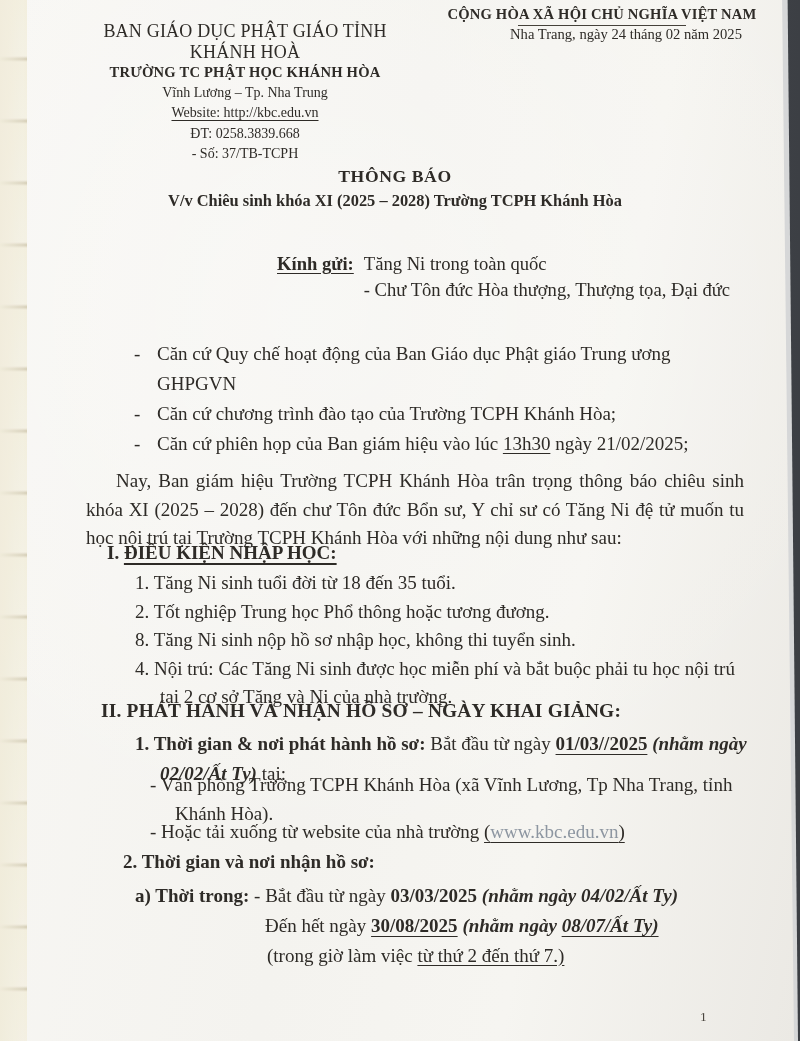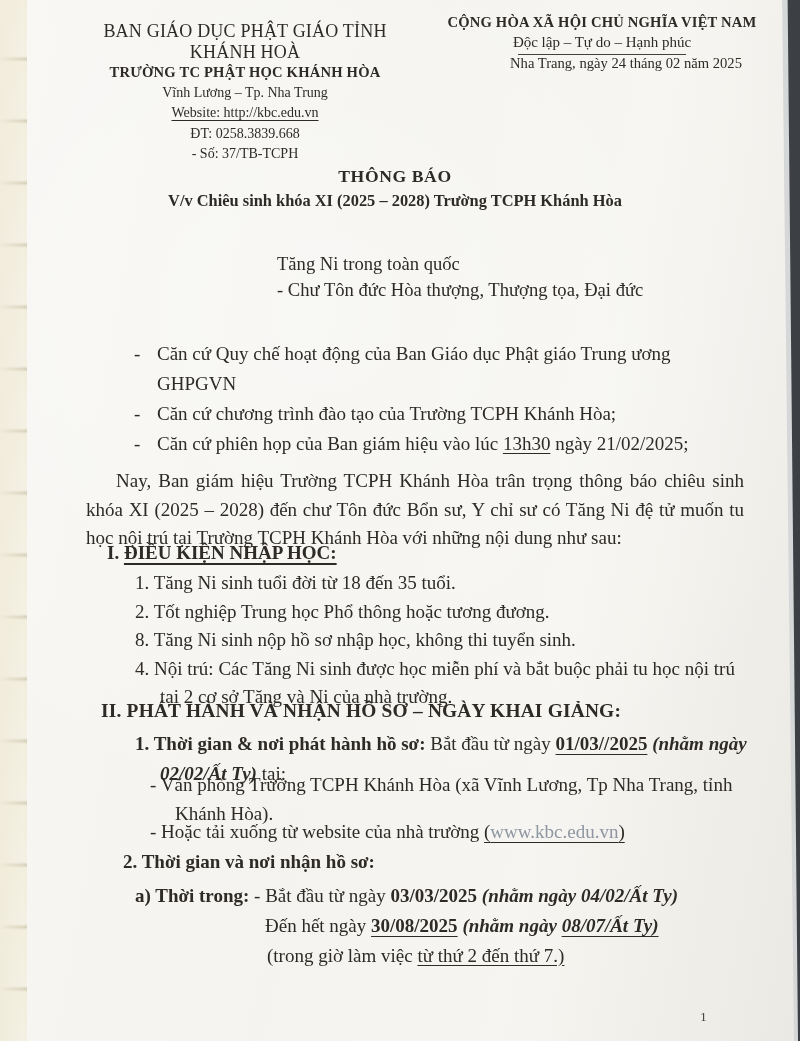--- a/index.html
+++ b/index.html
@@ -25,21 +25,21 @@
     position:absolute;top:0;left:0;bottom:0;width:27px;opacity:.85;
     background:
       linear-gradient(90deg, rgba(240,235,216,.95) 0%, rgba(244,242,234,.2) 85%, rgba(244,242,234,0) 100%),
       repeating-linear-gradient(180deg,#f2edd9 0px,#f4f0e1 56px,#cdc4a8 59px,#f2edd9 62px);
   }
   
   .org-block{position:absolute;top:21px;left:76px;width:338px;text-align:center;font-size:14px;line-height:20.5px;}
   .org-l1{font-size:18px;letter-spacing:.2px;}
   .org-l2{font-weight:bold;font-size:14.6px;letter-spacing:.2px;}
   .org-web{text-decoration:underline;text-underline-offset:3px;}
-  .national-block{position:absolute;top:12px;left:430px;width:344px;text-align:center;}
+  .national-block{position:absolute;top:4px;left:430px;width:344px;text-align:center;}
   .nat-l1{font-weight:bold;font-size:14.6px;letter-spacing:.2px;line-height:20px;}
   .nat-l2{font-size:15px;line-height:21px;}
   .motto-rule{width:168px;height:0;border-bottom:1.6px solid #45413a;margin:1px auto 0;}
   .dateline{padding-left:48px;font-size:14.6px;}
   
   .title-block{position:absolute;top:166px;left:10px;width:770px;text-align:center;}
   .doc-title{font-weight:bold;font-size:17.6px;letter-spacing:.6px;}
   .doc-subtitle{font-weight:bold;font-size:16.4px;margin-top:4px;}
   
   .salutation{position:absolute;top:251px;left:277px;display:flex;gap:10px;font-size:18.6px;line-height:26px;}
@@ -88,31 +88,31 @@
     <div class="org-l1">BAN GIÁO DỤC PHẬT GIÁO TỈNH KHÁNH HOÀ</div>
     <div class="org-l2">TRƯỜNG TC PHẬT HỌC KHÁNH HÒA</div>
     <div>Vĩnh Lương – Tp. Nha Trung</div>
     <div class="org-web">Website: http://kbc.edu.vn</div>
     <div>ĐT: 0258.3839.668</div>
     <div>- Số: 37/TB-TCPH</div>
   </div>
 
   <div class="national-block">
     <div class="nat-l1">CỘNG HÒA XÃ HỘI CHỦ NGHĨA VIỆT NAM</div>
-    <div class="nat-l2">Độc lập – Tự do – Hạnh phúc</div>
     <div class="motto-rule"></div>
     <div class="dateline">Nha Trang, ngày 24 tháng 02 năm 2025</div>
   </div>
 
   <div class="title-block">
     <div class="doc-title">THÔNG BÁO</div>
     <div class="doc-subtitle">V/v Chiêu sinh khóa XI (2025 – 2028) Trường TCPH Khánh Hòa</div>
   </div>
 
   <div class="salutation">
+    <span class="sal-label">Kính gửi:</span>
     <span>
       <div>Tăng Ni trong toàn quốc</div>
       <div>- Chư Tôn đức Hòa thượng, Thượng tọa, Đại đức</div>
     </span>
   </div>
 
   <div class="grounds">
     <div class="ground">
       <span class="g-dash">-</span>
       <span>Căn cứ Quy chế hoạt động của Ban Giáo dục Phật giáo Trung ương GHPGVN</span>

